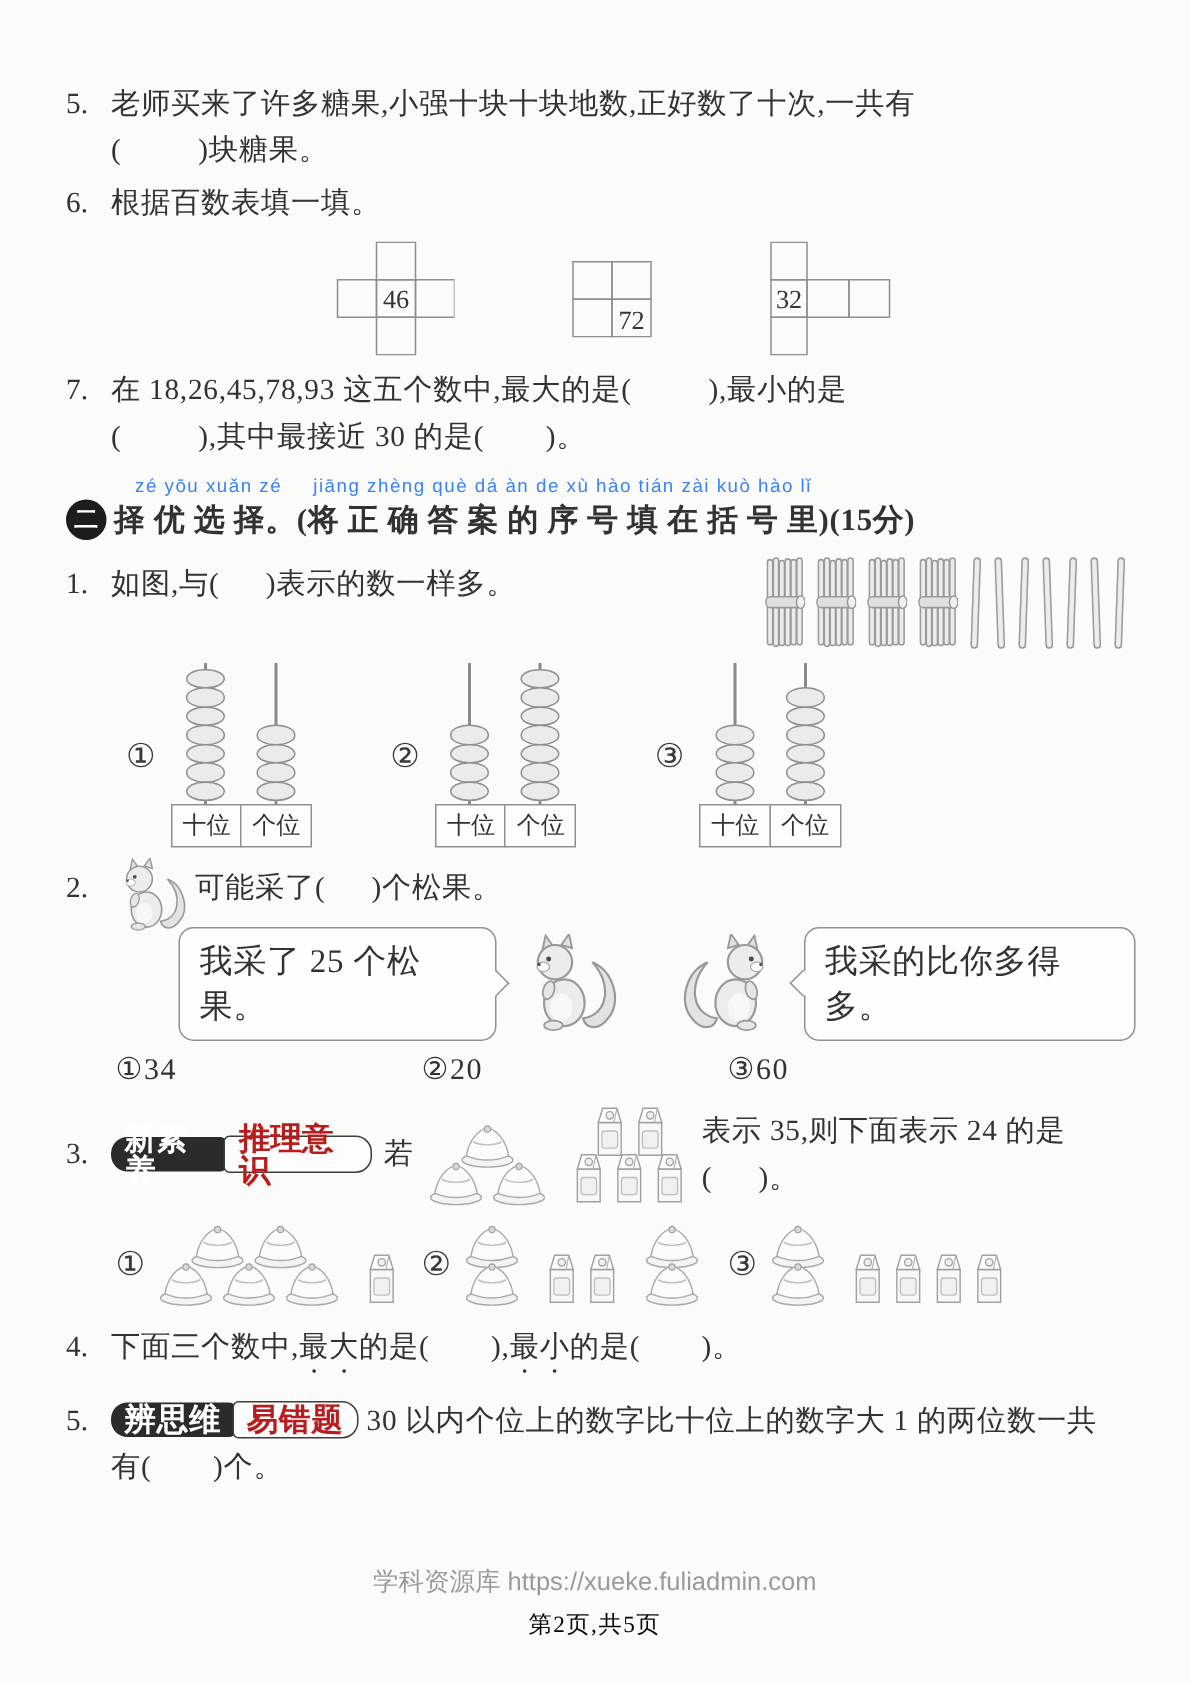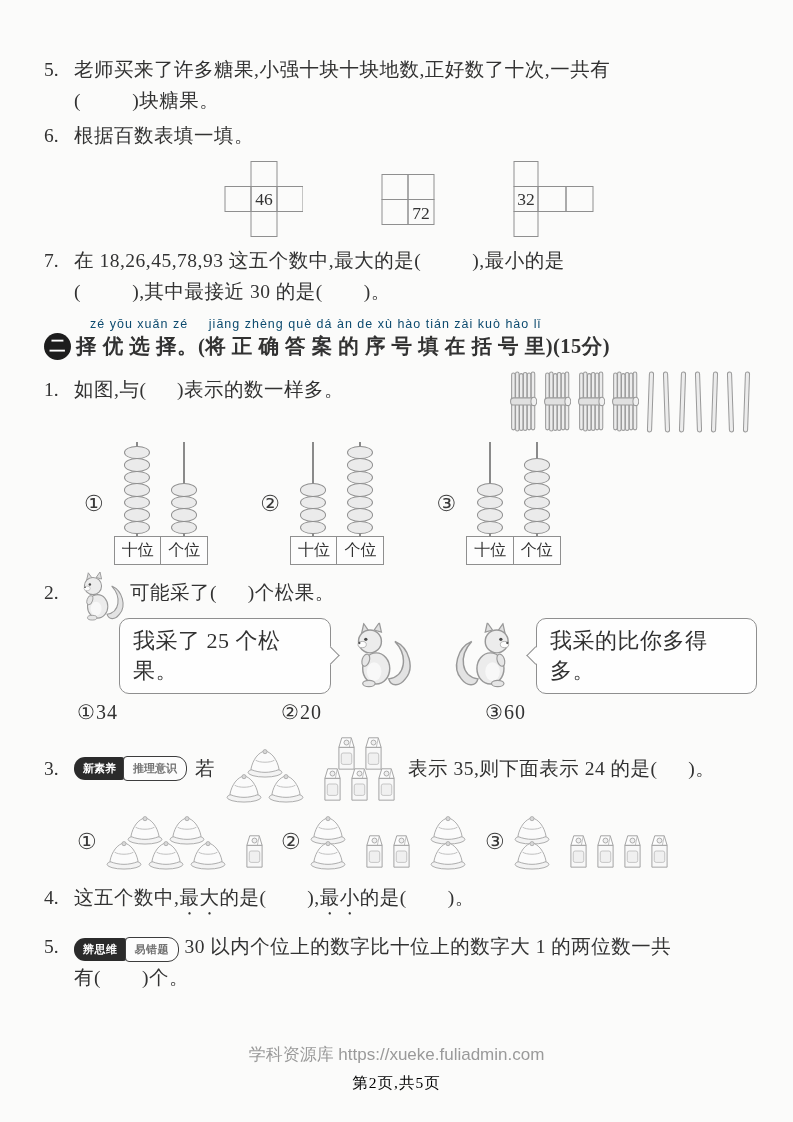--- a/index.html
+++ b/index.html
@@ -12,21 +12,21 @@
   .page{padding:46px 36px 0 44px;position:relative;}
   .q{margin-top:8px;}
   .qrow{display:flex;align-items:flex-start;}
   .qnum{flex:0 0 30px;font-size:19.5px;line-height:31px;}
   .qbody{flex:1;font-size:19.5px;line-height:31px;letter-spacing:0.5px;}
   
   .figrow{display:flex;align-items:center;gap:78px;padding-left:180px;margin:10px 0 8px 0;text-decoration:underline;}
   .figsvg rect{fill:none;stroke:#8f8f8f;stroke-width:1;}
   .figtext{font-size:17.5px;fill:#333;}
   
-  .pinyin{margin:10px 0 0 46px;font-size:12.5px;color:#0c4a6e;
+  .pinyin{margin:10px 0 0 46px;font-size:12.5px;color:#3b82f6;
           font-family:"Liberation Sans","DejaVu Sans",sans-serif;letter-spacing:1px;}
   .sec-head{display:flex;align-items:center;margin-top:1px;}
   .marker{flex:0 0 27px;height:27px;border-radius:50%;background:#1d1d1d;color:#fff;
           display:flex;align-items:center;justify-content:center;font-size:16px;font-weight:bold;}
   .sec-title{font-size:20.5px;font-weight:bold;margin-left:5px;letter-spacing:0.5px;}
   
   .q1row{display:flex;align-items:flex-start;}
   .q1text{width:400px;}
   .sticks{display:flex;align-items:flex-end;gap:7px;margin-left:auto;margin-top:-4px;padding-right:6px;}
   .sticks .single{transform:rotate(2deg);}
@@ -55,24 +55,24 @@
           background:#fefefe;border-top:1.5px solid #8f8f8f;border-right:1.5px solid #8f8f8f;
           transform:rotate(45deg);}
   .bubble.b-left::after{content:"";position:absolute;left:-7.5px;top:40%;width:12px;height:12px;
           background:#fefefe;border-left:1.5px solid #8f8f8f;border-bottom:1.5px solid #8f8f8f;
           transform:rotate(45deg);}
   .flip{transform:scaleX(-1);}
   
   .opts{display:flex;padding-left:33px;margin-top:6px;}
   .opt{width:204px;font-size:20px;letter-spacing:1px;}
   
-  .badge{display:inline-flex;align-items:center;height:23px;padding:0 9px;font-size:11px;
+  .badge{display:inline-flex;align-items:center;height:23px;padding:0 9px;font-size:21px;
          font-weight:bold;font-family:"Liberation Sans","DejaVu Sans",sans-serif;line-height:1;}
   .badge-dark{background:#2b2b2b;color:#fff;border-radius:11px 4px 4px 11px;}
-  .badge-outline{border:1.5px solid #3d3d3d;color:#737373;background:#fdfdfd;
+  .badge-outline{border:1.5px solid #3d3d3d;color:#b91c1c;background:#fdfdfd;
                  border-radius:4px 11px 11px 4px;margin-left:-2px;}
   .q3line{display:flex;align-items:center;}
   .q3line .gap{width:8px;}
   .objs{display:flex;align-items:flex-end;gap:12px;}
   .obj-group{display:flex;flex-direction:column;align-items:center;}
   .obj-row{display:flex;justify-content:center;}
   .obj-row + .obj-row{margin-top:-7px;}
   .q3opts{display:flex;padding-left:33px;margin-top:10px;align-items:center;}
   .q3opt{width:204px;display:flex;align-items:center;gap:6px;}
   
@@ -495,21 +495,21 @@
               </svg>
             </div>
           </div>
         </div>
     </div>
   </div>
 
   <div class="q qrow" style="margin-top:12px">
     <span class="qnum">4.</span>
     <span class="qbody">
-      <span>这五个数中,</span><span class="emph">最大</span><span>的是(    ),</span><span class="emph">最小</span><span>的是(    )。</span>
+      <span>下面三个数中,</span><span class="emph">最大</span><span>的是(    ),</span><span class="emph">最小</span><span>的是(    )。</span>
     </span>
   </div>
 
   <div class="q qrow" style="margin-top:12px">
     <span class="qnum">5.</span>
     <span class="qbody">
       <span class="badge badge-dark">辨思维</span><span class="badge badge-outline">易错题</span>
       <span>30 以内个位上的数字比十位上的数字大 1 的两位数一共</span><br>
       <span>有(    )个。</span>
     </span>

